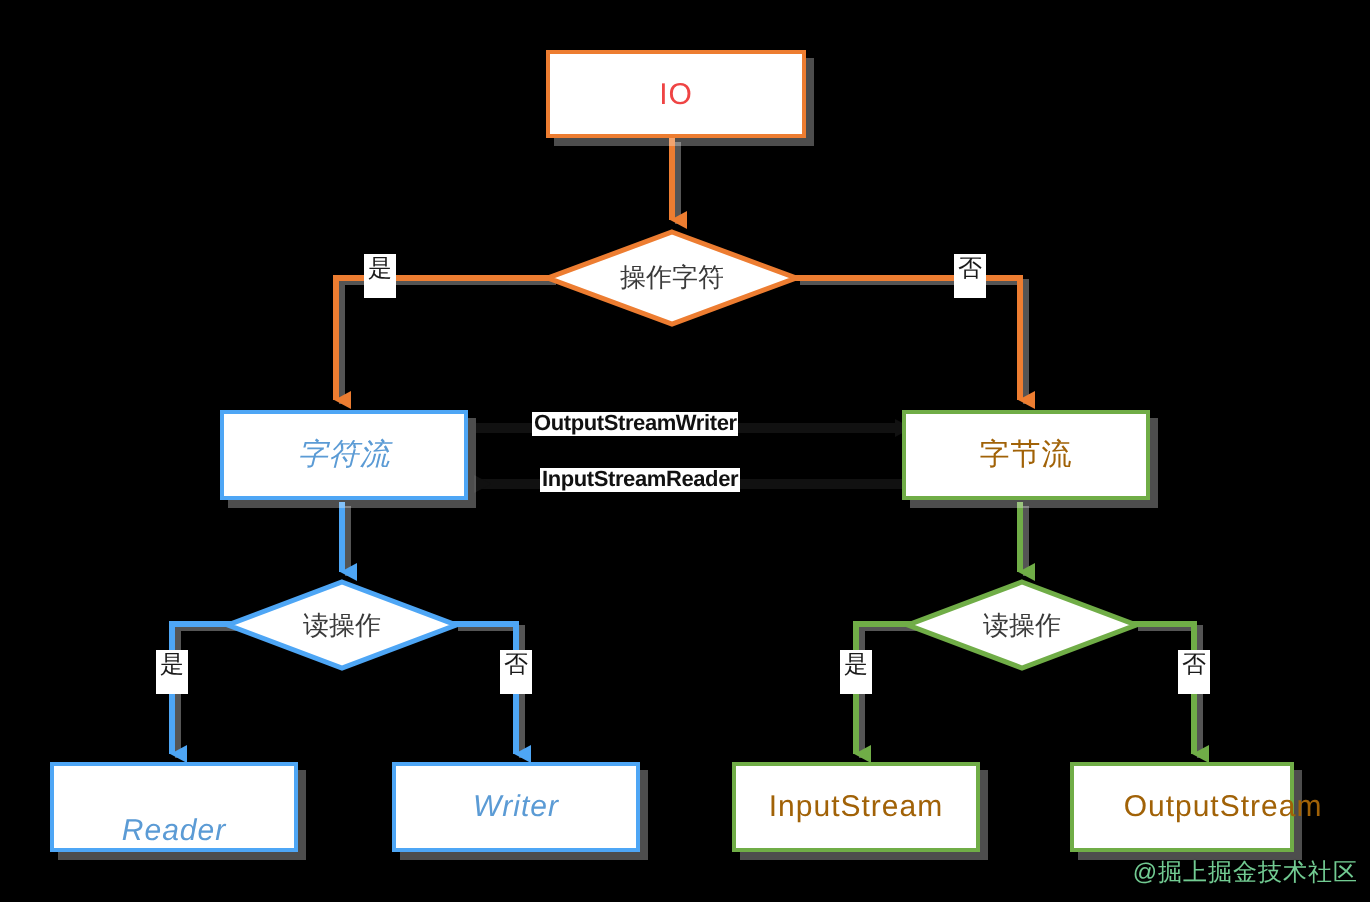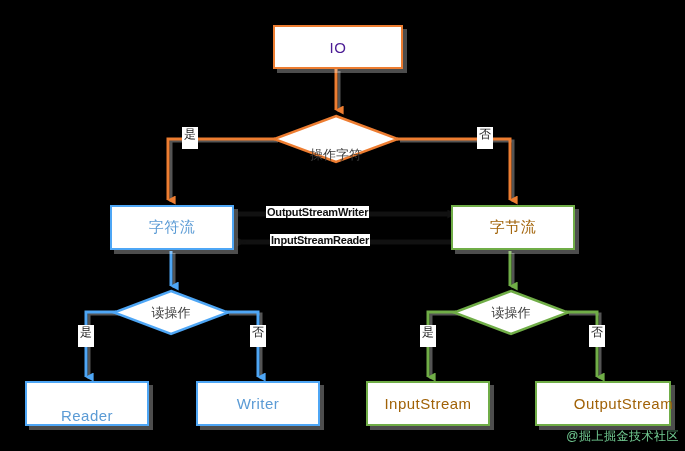--- a/index.html
+++ b/index.html
@@ -16,22 +16,22 @@
   .node{
     position:absolute;
     background:#ffffff;
     border:2px solid #cccccc;
     box-sizing:border-box;
     display:flex;align-items:center;justify-content:center;
     font-size:15px;
     letter-spacing:.5px;
     box-shadow:4px 4px 0 rgba(255,255,255,.30);
   }
-  .node.orange{border-color:#ed7d31;color:#4c1d95;}
-  .node.blue  {border-color:#4ea6f5;color:#5b9bd5;}
+  .node.orange{border-color:#ed7d31;color:#ef4444;}
+  .node.blue  {border-color:#4ea6f5;color:#5b9bd5;font-style:italic;}
   .node.green {border-color:#70ad47;color:#a16207;}
 
   
   .diamond{
     position:absolute;
     display:flex;align-items:center;justify-content:center;
     font-size:13px;
     color:#3a3a3a;
   }
   .diamond .dshape{
@@ -132,21 +132,21 @@
     <path d="M566,312 L597,312 L597,377" stroke="#70ad47" stroke-width="3" fill="none" marker-end="url(#arw-green)"></path>
 
     <path d="M238,214 L455,214" stroke="#111111" stroke-width="5" fill="none" marker-end="url(#arw-black-r)"></path>
     <path d="M455,242 L238,242" stroke="#111111" stroke-width="5" fill="none" marker-end="url(#arw-black-l)"></path>
   </svg>
 
   <div class="node orange" style="left:273px;top:25px;width:130px;height:44px;">
     <span>IO</span>
   </div>
 
-  <div class="diamond" style="left:272px;top:114px;width:128px;height:50px;align-items:flex-end;">
+  <div class="diamond" style="left:272px;top:114px;width:128px;height:50px;">
     <svg class="dshape" viewBox="0 0 128 50" preserveAspectRatio="none">
       <polygon points="64,2 126,25 64,48 2,25" fill="#ffffff" stroke="#ed7d31" stroke-width="2.5"></polygon>
     </svg>
     <span class="dlabel">操作字符</span>
   </div>
 
   <div class="edge-label" style="left:182px;top:127px;width:16px;height:22px;">是</div>
   <div class="edge-label" style="left:477px;top:127px;width:16px;height:22px;">否</div>
 
   <div class="node blue" style="left:110px;top:205px;width:124px;height:45px;">
@@ -181,19 +181,19 @@
 
   <div class="node blue" style="left:25px;top:381px;width:124px;height:45px;align-items:flex-end;">
     <span>Reader</span>
   </div>
   <div class="node blue" style="left:196px;top:381px;width:124px;height:45px;">
     <span>Writer</span>
   </div>
   <div class="node green" style="left:366px;top:381px;width:124px;height:45px;text-align:center;">
     <span>InputStream</span>
   </div>
-  <div class="node green" style="left:535px;top:381px;width:136px;height:45px;padding-left:41px;">
+  <div class="node green" style="left:535px;top:381px;width:112px;height:45px;padding-left:41px;">
     <span>OutputStream</span>
   </div>
 
   <div class="watermark">@掘上掘金技术社区</div>
 
 </div>
 
 </body></html>

